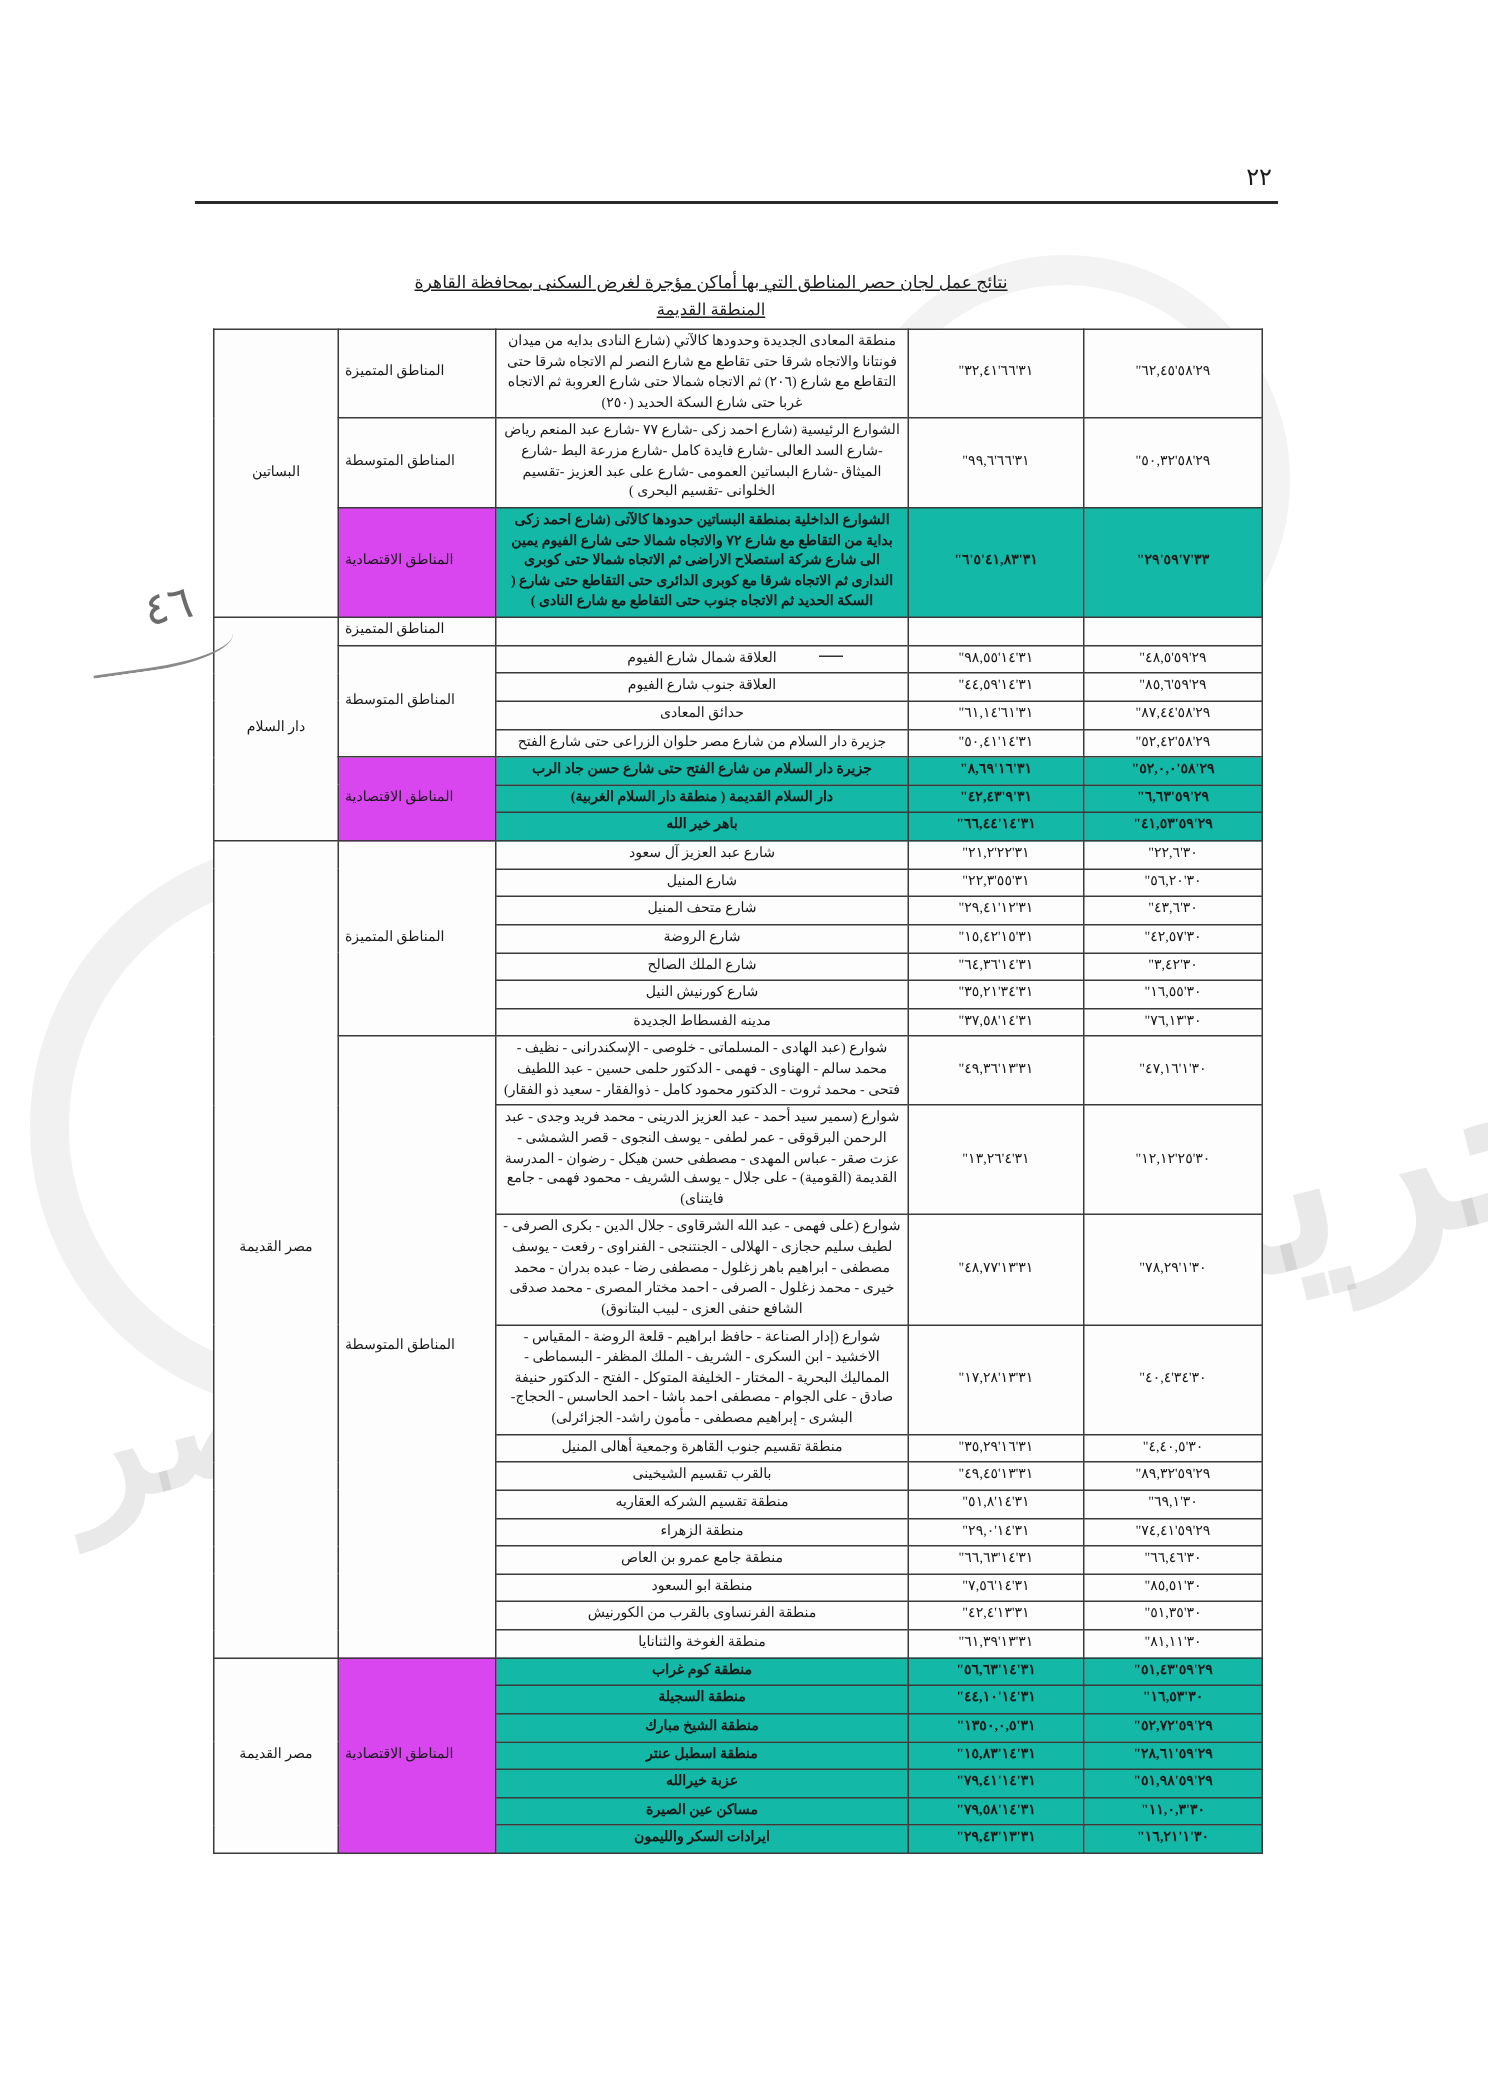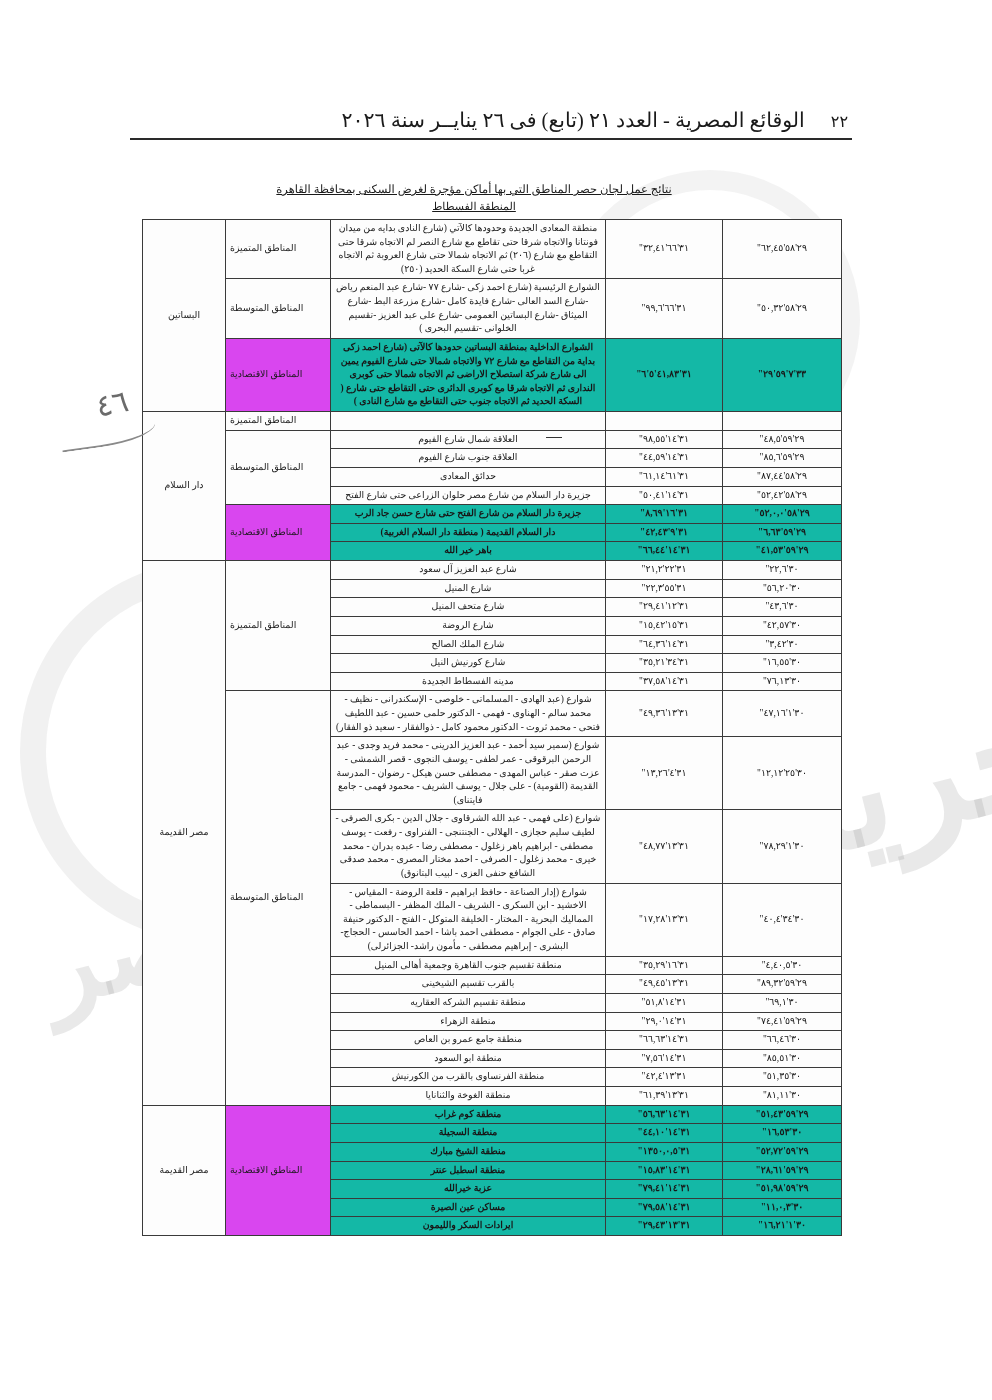--- a/index.html
+++ b/index.html
@@ -167,28 +167,27 @@
 <div class="watermark">
   <div class="wm-ring"></div>
   <div class="wm-ring2"></div>
   <div class="wm-text wm-1">جريدة</div>
   <div class="wm-text wm-2">مصر</div>
 </div>
 
 <div class="page-header">
   <div class="hdr-line">
     <span class="pg-num">٢٢</span>
-    <span>الوقائع المصرية - العدد ٢١ (تابع) فى ٢٦ ينايــر سنة ٢٠٢٦</span>
   </div>
   <div class="rule"></div>
 </div>
 
 <div class="doc">
   <div class="doc-title">نتائج عمل لجان حصر المناطق التي بها أماكن مؤجرة لغرض السكنى بمحافظة القاهرة</div>
-  <div class="doc-subtitle">المنطقة الفسطاط</div>
+  <div class="doc-subtitle">المنطقة القديمة</div>
   <table class="reg">
     <tbody>
         <tr>
           <td class="c-area tiny2">٢٩'٥٨'٦٢,٤٥"</td>
           <td class="c-price tiny2">٣١'٦٦'٣٢,٤١"</td>
           <td class="c-desc desc-block tiny2">منطقة المعادى الجديدة وحدودها كالآتي (شارع النادى بدايه من ميدان فونتانا والاتجاه شرقا حتى تقاطع مع شارع النصر لم الاتجاه شرقا حتى التقاطع مع شارع (٢٠٦) ثم الاتجاه شمالا حتى شارع العروبة ثم الاتجاه غربا حتى شارع السكة الحديد (٢٥٠)</td>
           <td class="c-class" rowspan="1">المناطق المتميزة</td>
           <td class="c-region vert" rowspan="3">البساتين</td>
         </tr>
         <tr>

